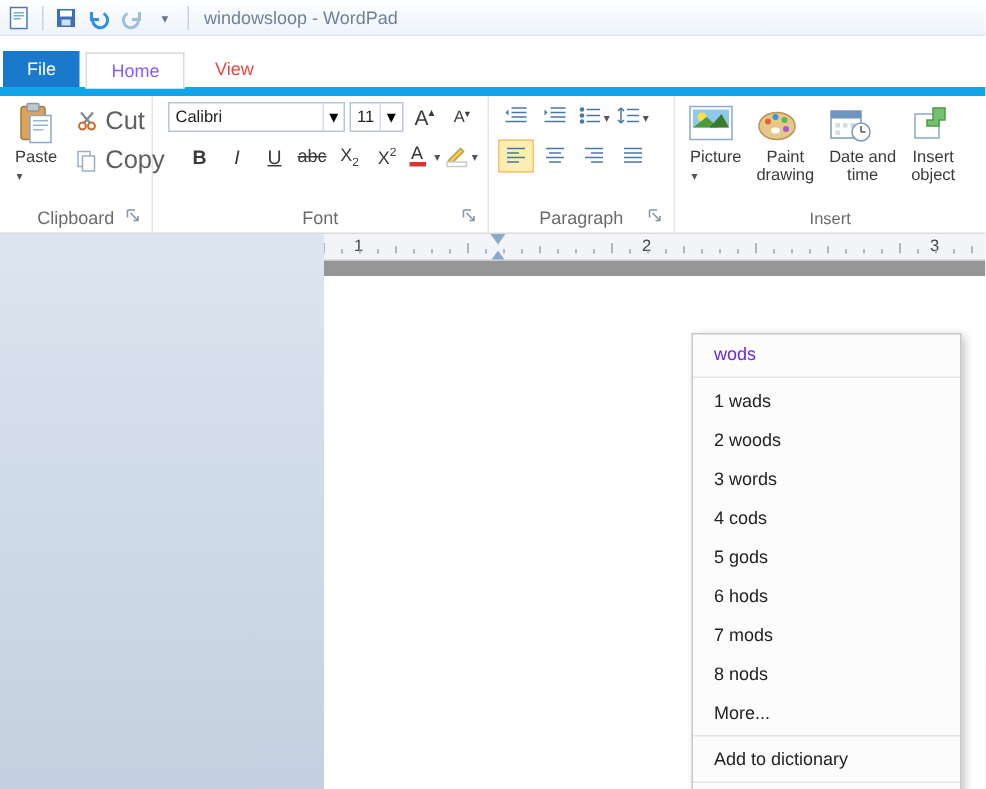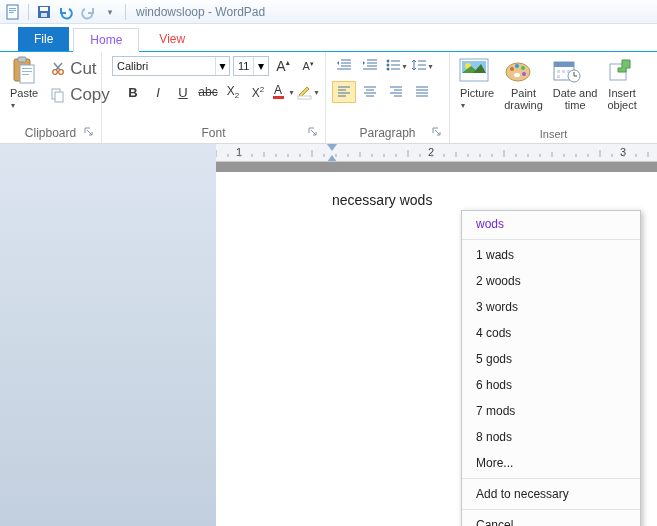--- a/index.html
+++ b/index.html
@@ -7,21 +7,21 @@
 
 
 .titlebar { height: 24px; background: linear-gradient(#fdfeff,#eef4fb); border-bottom: 1px solid #d9e3ef; display: flex; align-items: center; padding: 0 4px; gap: 4px; }
 .titlebar .qat { display: flex; align-items: center; gap: 4px; }
 .titlebar .qat-btn { width: 18px; height: 18px; display: flex; align-items: center; justify-content: center; }
 .titlebar .sep { width: 1px; height: 16px; background: #c6d3e3; margin: 0 2px; }
 .titlebar .title { color: #6e809a; font-size: 12px; margin-left: 4px; }
 .app-icon svg, .qat-btn svg { display:block; }
 
 
-.tabstrip { height: 28px; background: #fff; border-bottom: 1px solid #0ea5e9; display: flex; align-items: flex-end; padding-left: 16px; }
+.tabstrip { height: 40px; background: #fff; border-bottom: 6px solid #0ea5e9; display: flex; align-items: flex-end; }
 .tab { padding: 4px 16px 4px 16px; color: #ef4444; cursor: default; height: 24px; display:flex; align-items:center;}
 .tab.file { background: #1979ca; color: #fff; margin-left: 2px; }
 .tab.active { border: 1px solid #dadada; border-bottom: 1px solid #fff; background: #fff; color: #8b5cf6; position: relative; top: 1px; margin-left: 4px;}
 .tab.view { margin-left: 4px; }
 
 
 .ribbon { height: 92px; background: #fff; border-bottom: 1px solid #dadada; display: flex; }
 .group { border-right: 1px solid #e2e6ea; padding: 3px 6px 0 6px; display: flex; flex-direction: column; justify-content: space-between; }
 .group-body { flex: 1; display: flex; align-items: flex-start; gap: 4px; }
 .group-label { text-align: center; color: #6b6b6b; font-size: 11px; padding: 2px 0 3px 0; position:relative;}
@@ -421,39 +421,38 @@
         <line x1="384" y1="13" x2="384" y2="6"></line>
           <line x1="396" y1="13" x2="396" y2="10"></line>
           <line x1="408" y1="13" x2="408" y2="10"></line>
           <line x1="420" y1="13" x2="420" y2="10"></line>
           <line x1="432" y1="13" x2="432" y2="8"></line>
       </g>
     </svg>
   </div>
   <div class="paper">
     <div class="page-gap"></div>
-    <div class="doc-text">necessary wods</div>
   </div>
 
   <div class="ctxmenu" style="left:461px; top:66px;">
     <div class="ctx-item ctx-head">wods</div>
     <div class="ctx-sep"></div>
     <div id="ctx-suggestions">
         <div class="ctx-item">1  wads</div>
         <div class="ctx-item">2  woods</div>
         <div class="ctx-item">3  words</div>
         <div class="ctx-item">4  cods</div>
         <div class="ctx-item">5  gods</div>
         <div class="ctx-item">6  hods</div>
         <div class="ctx-item">7  mods</div>
         <div class="ctx-item">8  nods</div>
       </div>
     <div class="ctx-item">More...</div>
     <div class="ctx-sep"></div>
-    <div class="ctx-item">Add to necessary</div>
+    <div class="ctx-item">Add to dictionary</div>
     <div class="ctx-sep"></div>
     <div class="ctx-item">Cancel</div>
   </div>
 
   <svg width="100%" height="18" style="position:absolute;left:216px;top:0;pointer-events:none;">
     <g fill="#8a97a4"></g>
   </svg>
 </div>
 
 </body></html>

